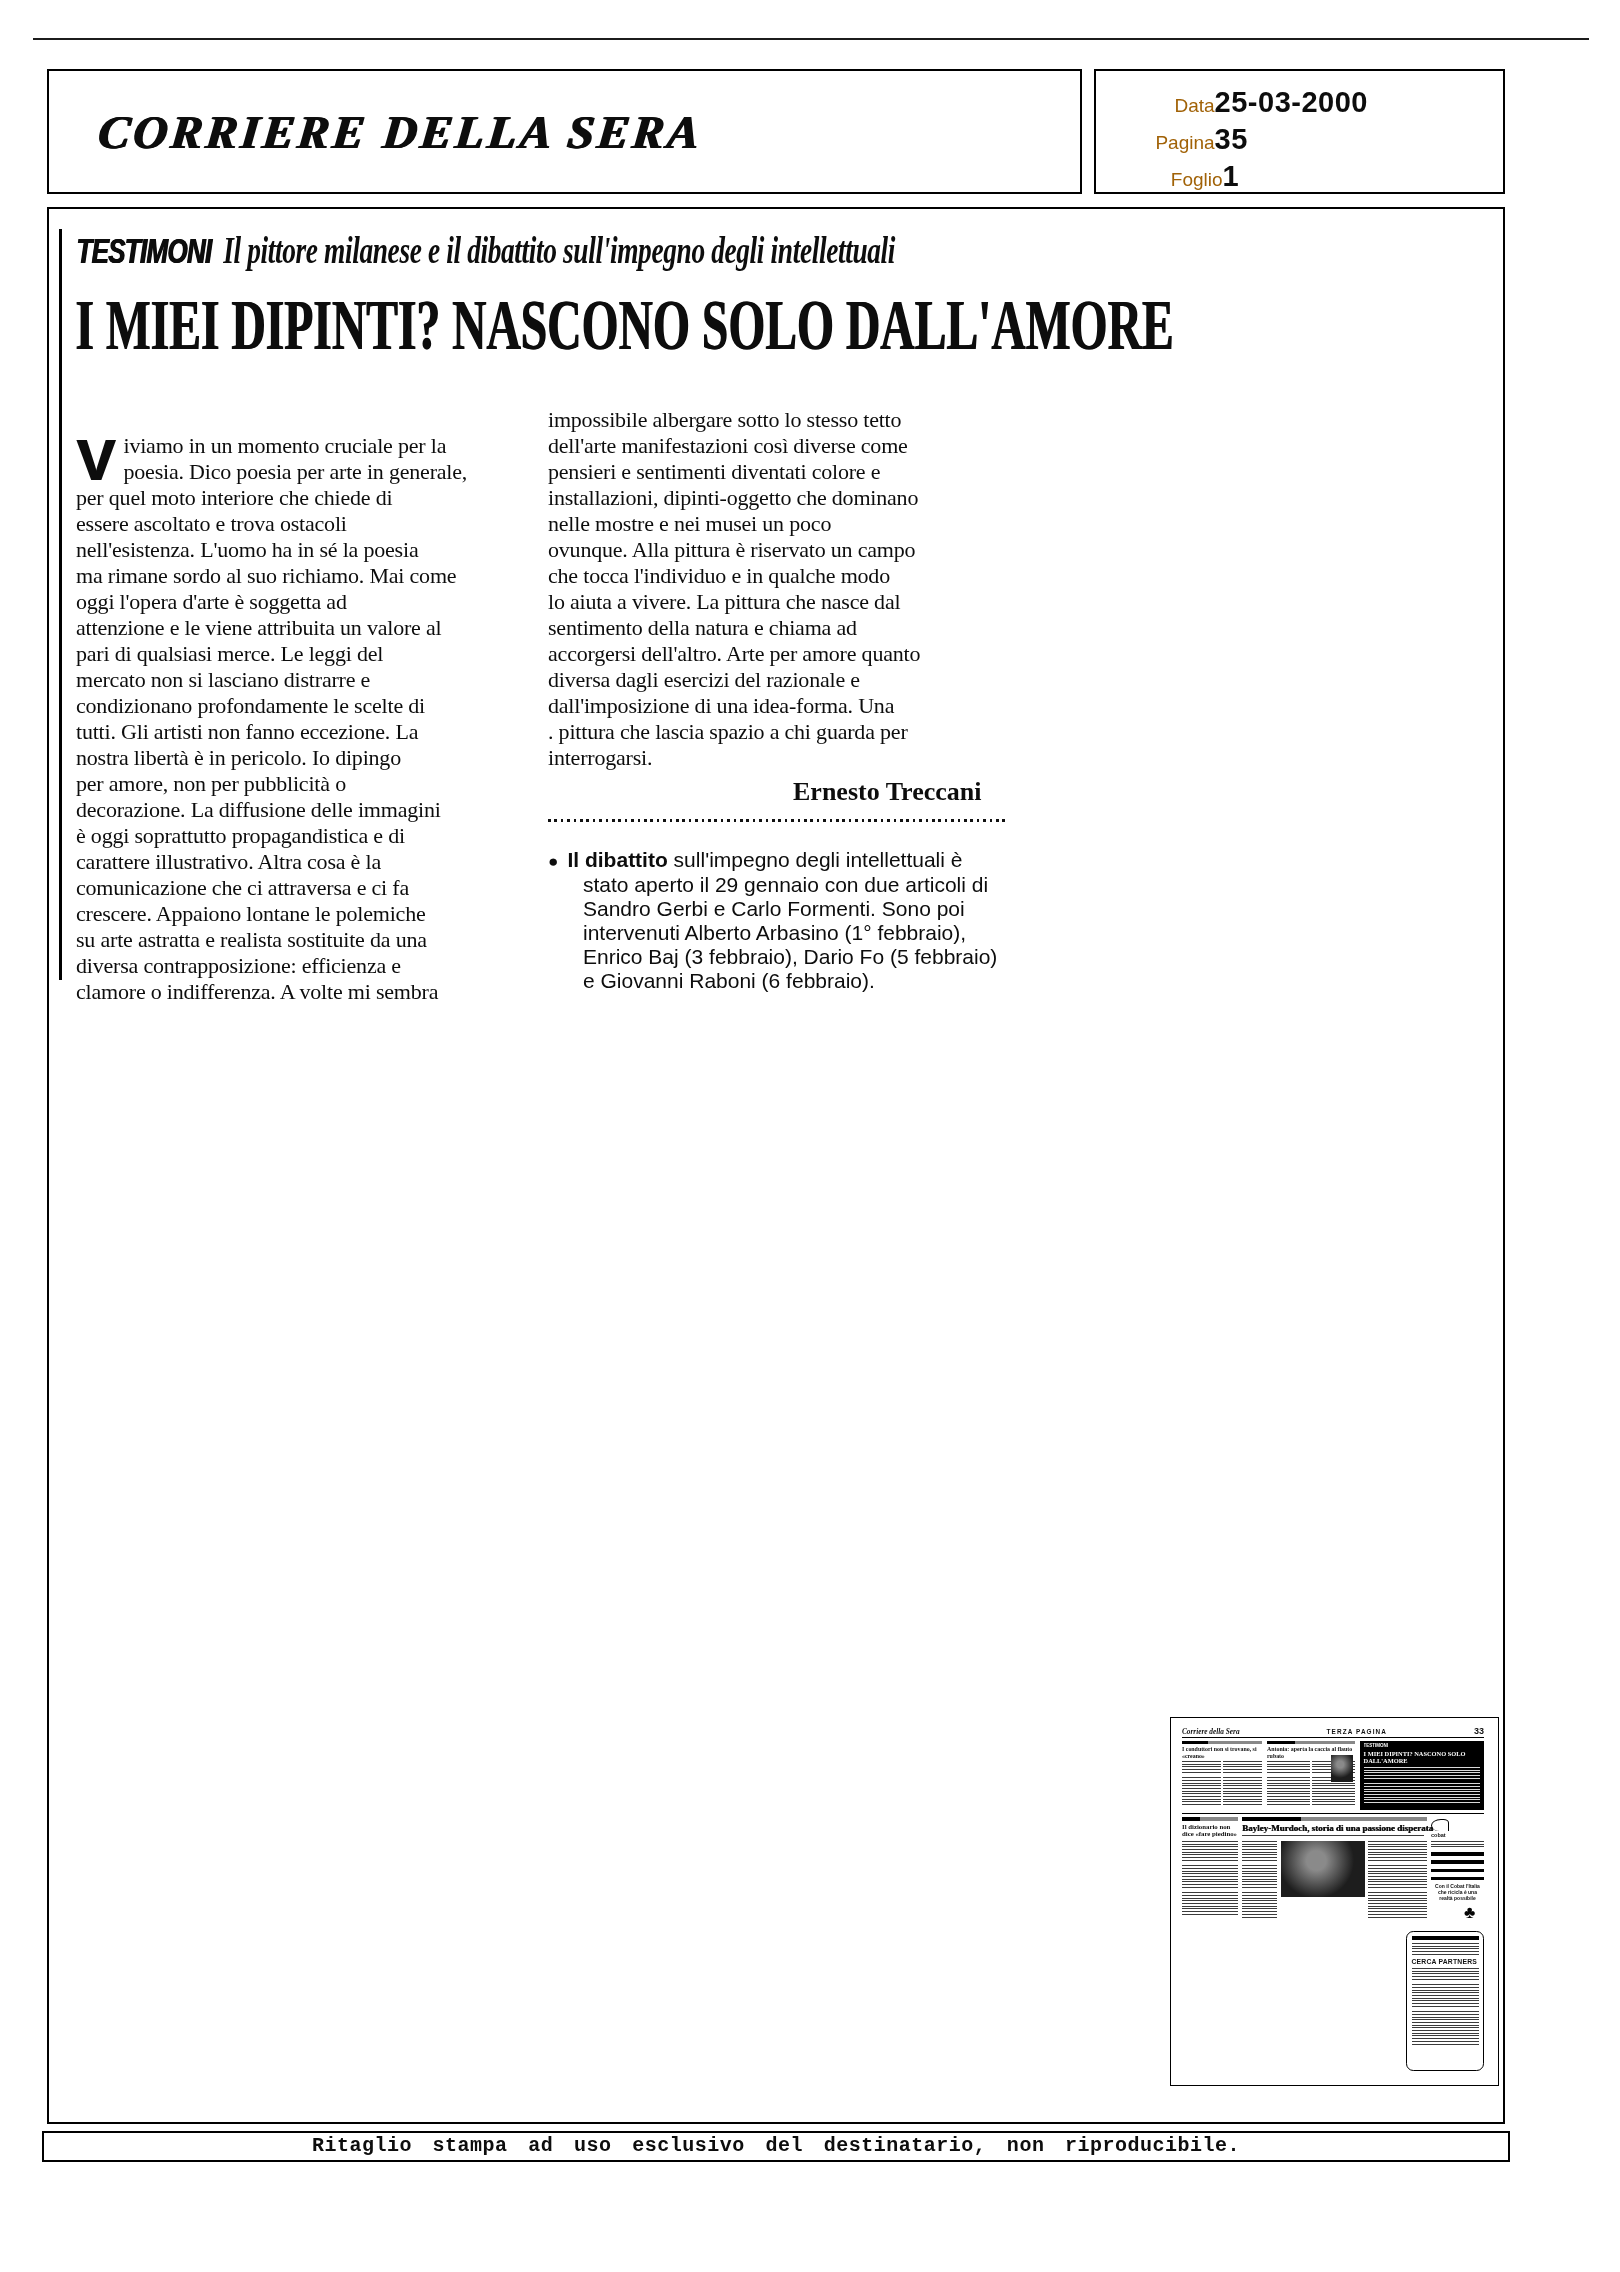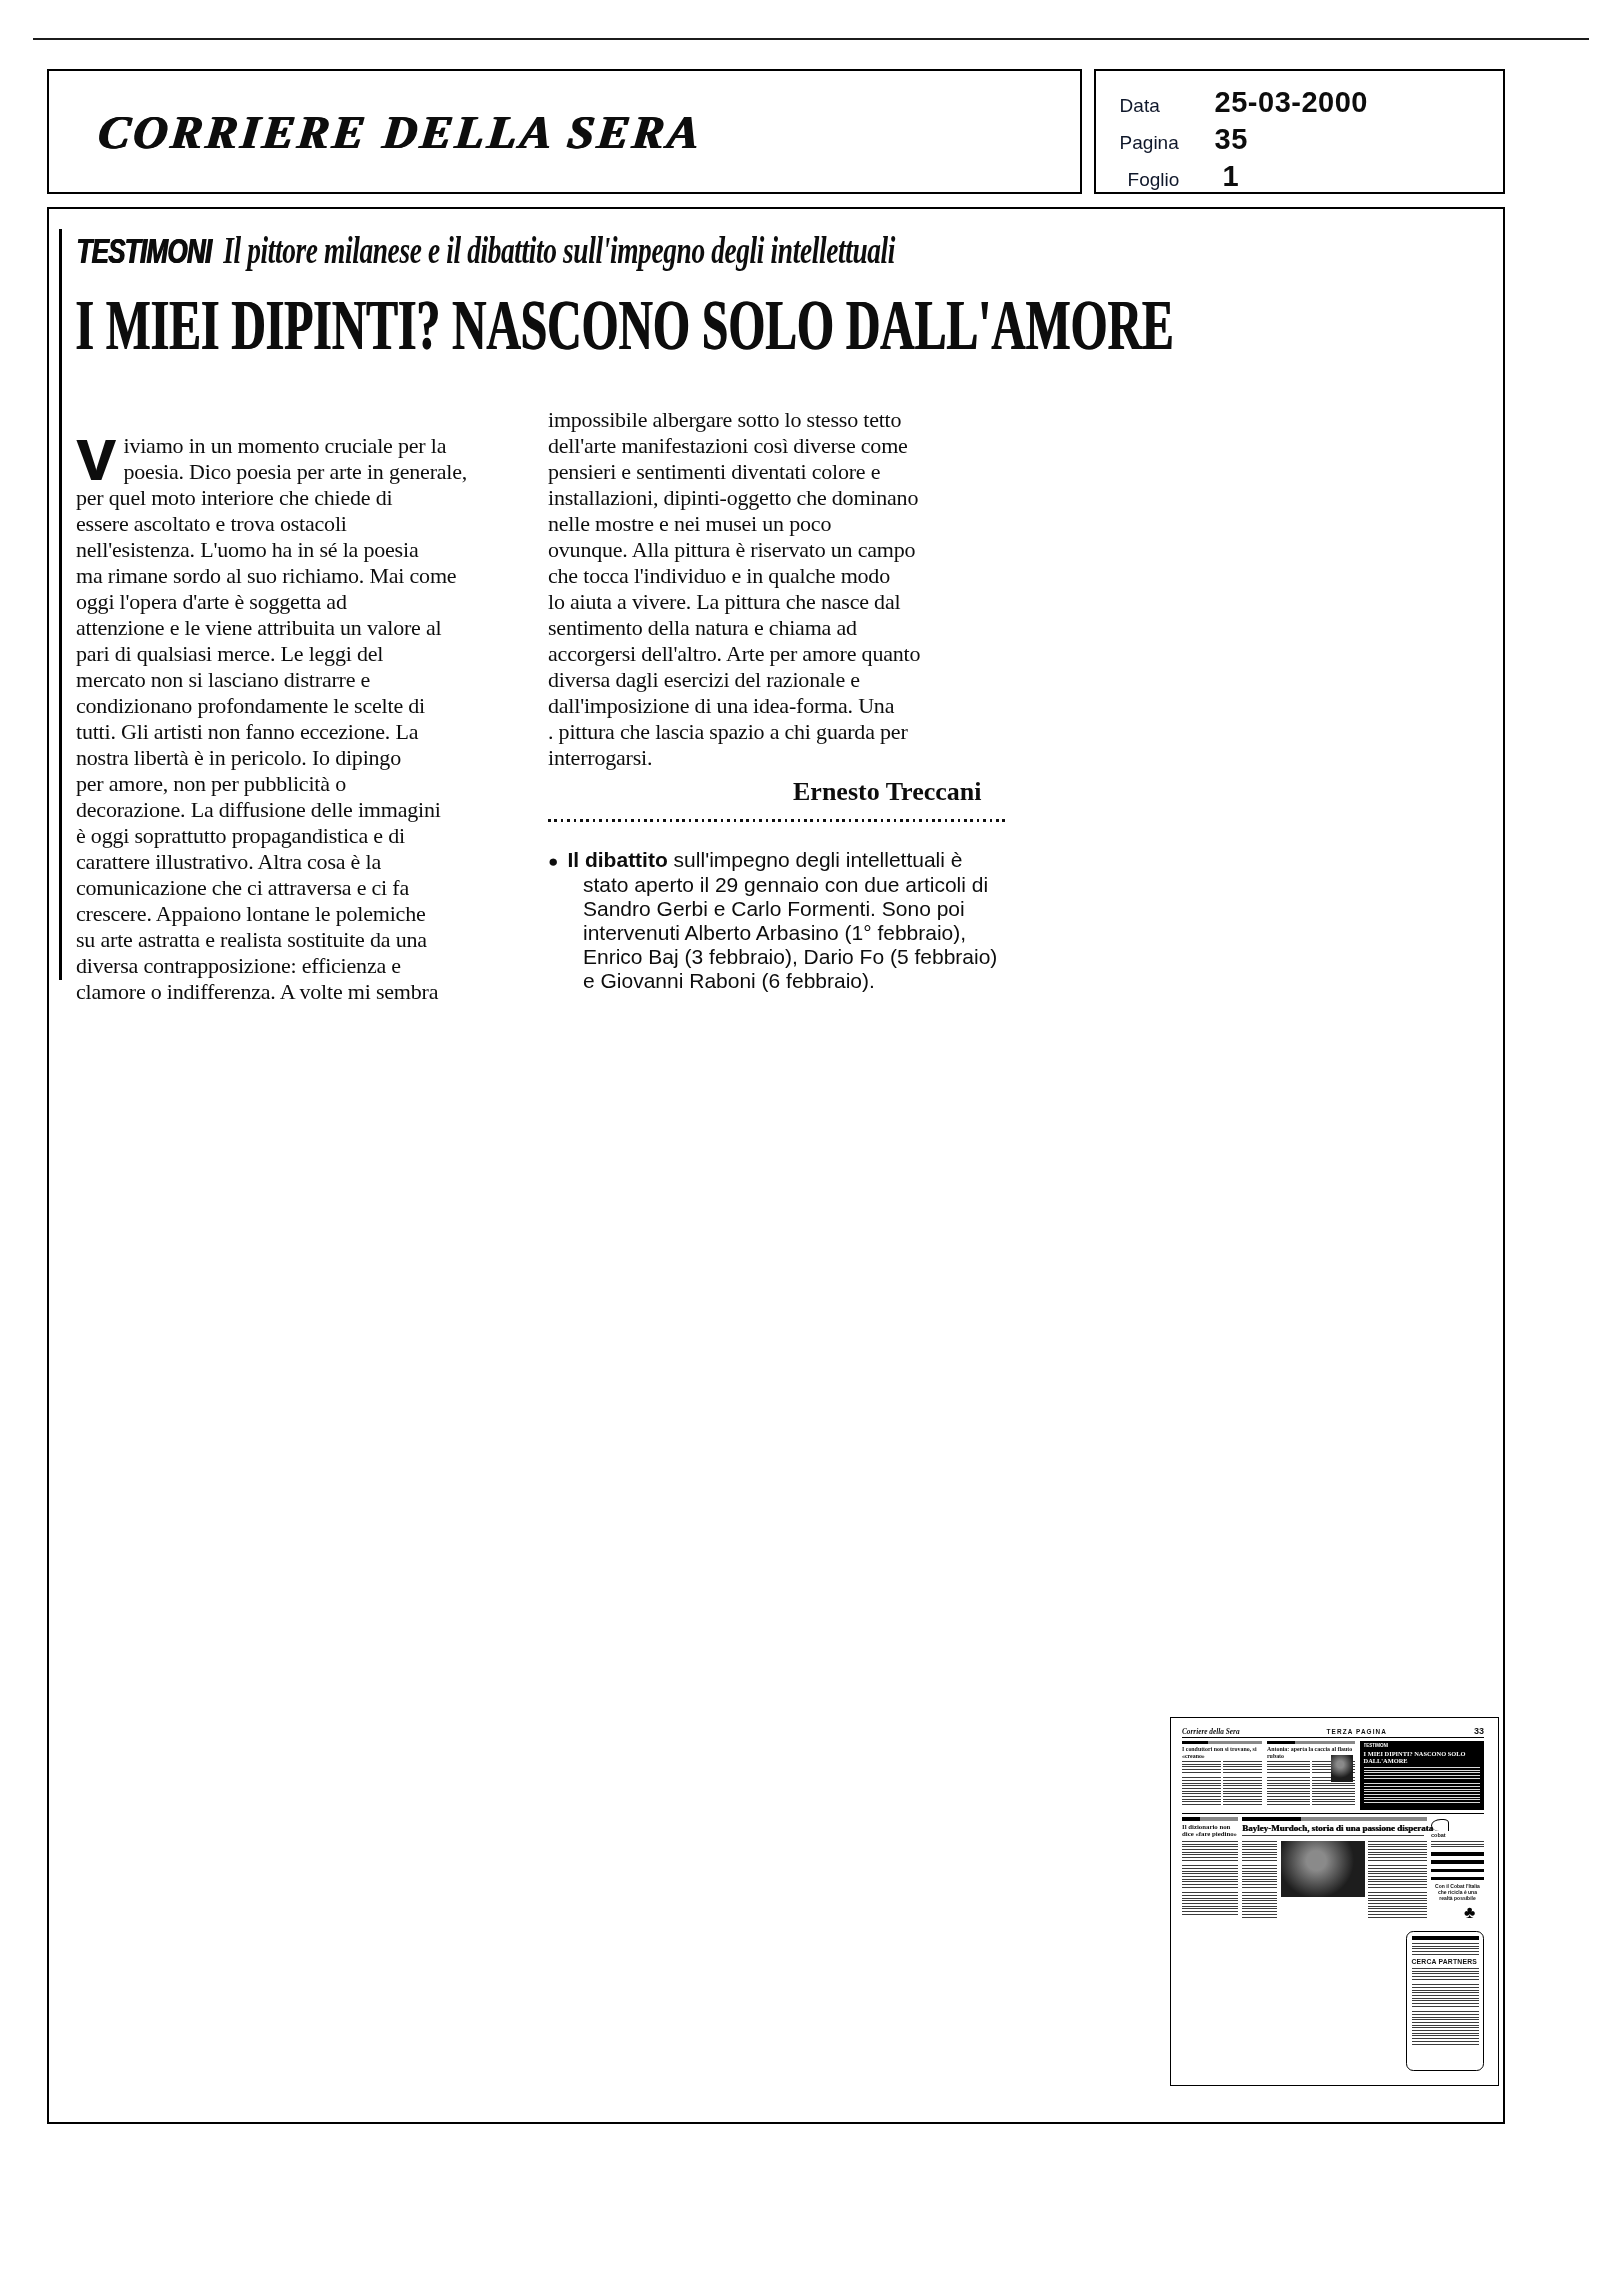--- a/index.html
+++ b/index.html
@@ -11,21 +11,21 @@
   .box { position:absolute; border:2.7px solid #000; background:#fff; }
 
   
   .masthead-box { left:47px; top:69px; width:1031px; height:121px; }
   .masthead { position:absolute; left:49px; top:50%; transform:translateY(-50%) skewX(-6deg); white-space:nowrap;
               font:italic 700 47px "Liberation Serif", serif; letter-spacing:3.6px;
               text-shadow:1.8px 0 0 currentColor, 0.9px 0 0 currentColor; }
   .data-box { left:1094px; top:69px; width:407px; height:121px; }
   .field-row { position:absolute; left:23.6px; display:flex; align-items:baseline; }
   .field-row.r0{ top:14.5px; } .field-row.r1{ top:52px; } .field-row.r2{ top:89px;margin-left:8px; }
-  .f-label { width:95px; font:400 19px "Liberation Sans", sans-serif; color:#0f172a; }
+  .f-label { width:95px; font:400 19px "Liberation Sans", sans-serif; color:#a16207;text-align:right; }
   .f-value { font:700 29px "Liberation Sans", sans-serif; letter-spacing:0.5px; }
 
   
   .main-box { left:47px; top:207px; width:1454px; height:1913px; }
   .left-rule { position:absolute; left:10px; top:20px; width:2.7px; height:751px; background:#000; }
 
   .kicker { position:absolute; left:27px; top:20px; white-space:nowrap; transform:scaleX(.74); transform-origin:left top; }
   .kicker-label { font:italic 700 35px "Liberation Sans", sans-serif; letter-spacing:-0.9px; margin-right:16.4px;
                   text-shadow:1.4px 0 0 currentColor, 0.6px 0 0 currentColor; }
   .kicker-text  { font:italic 700 37px "Liberation Serif", serif; letter-spacing:-0.5px; }
@@ -248,15 +248,18 @@
           <div class="gk" style="height:12.7px"></div>
           <div class="t-ad-title">CERCA PARTNERS</div>
           <div class="gk" style="height:78px"></div>
         </div>
 
 
       </div>
     </div>
   </div>
 
+  <div class="box footer-bar">
+    <div class="footer-text">Ritaglio stampa ad uso esclusivo del destinatario, non riproducibile.</div>
+  </div>
 
 </div>
 
 
 </body></html>

